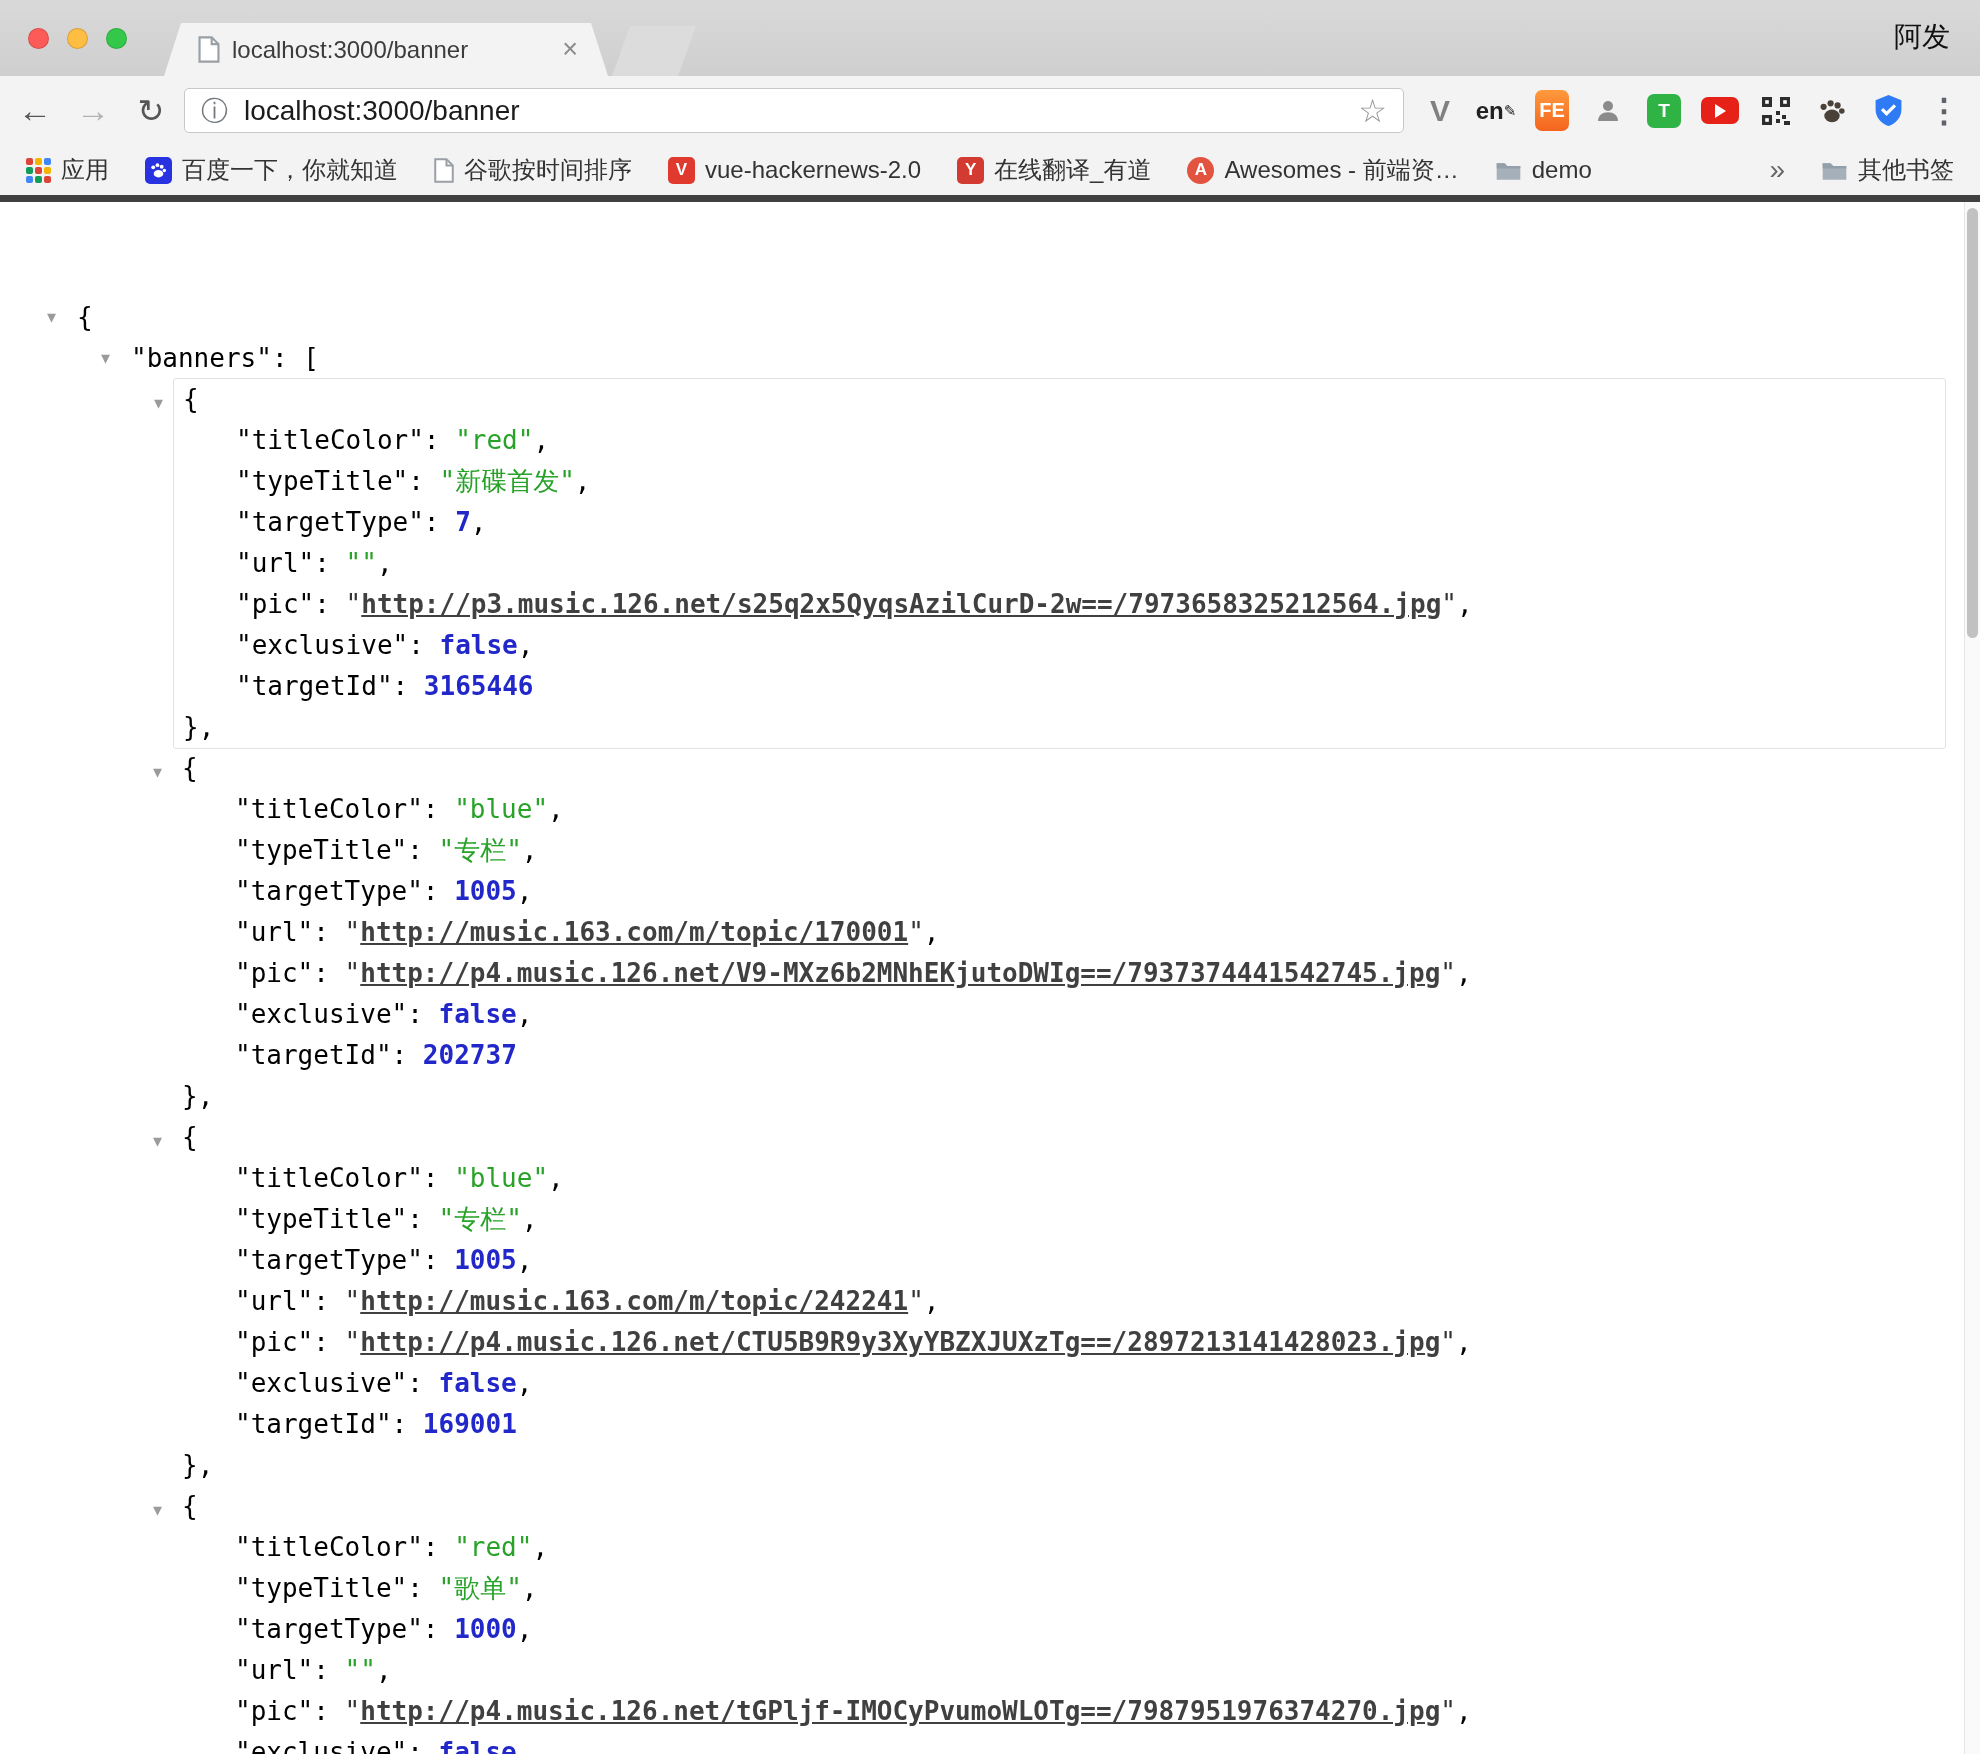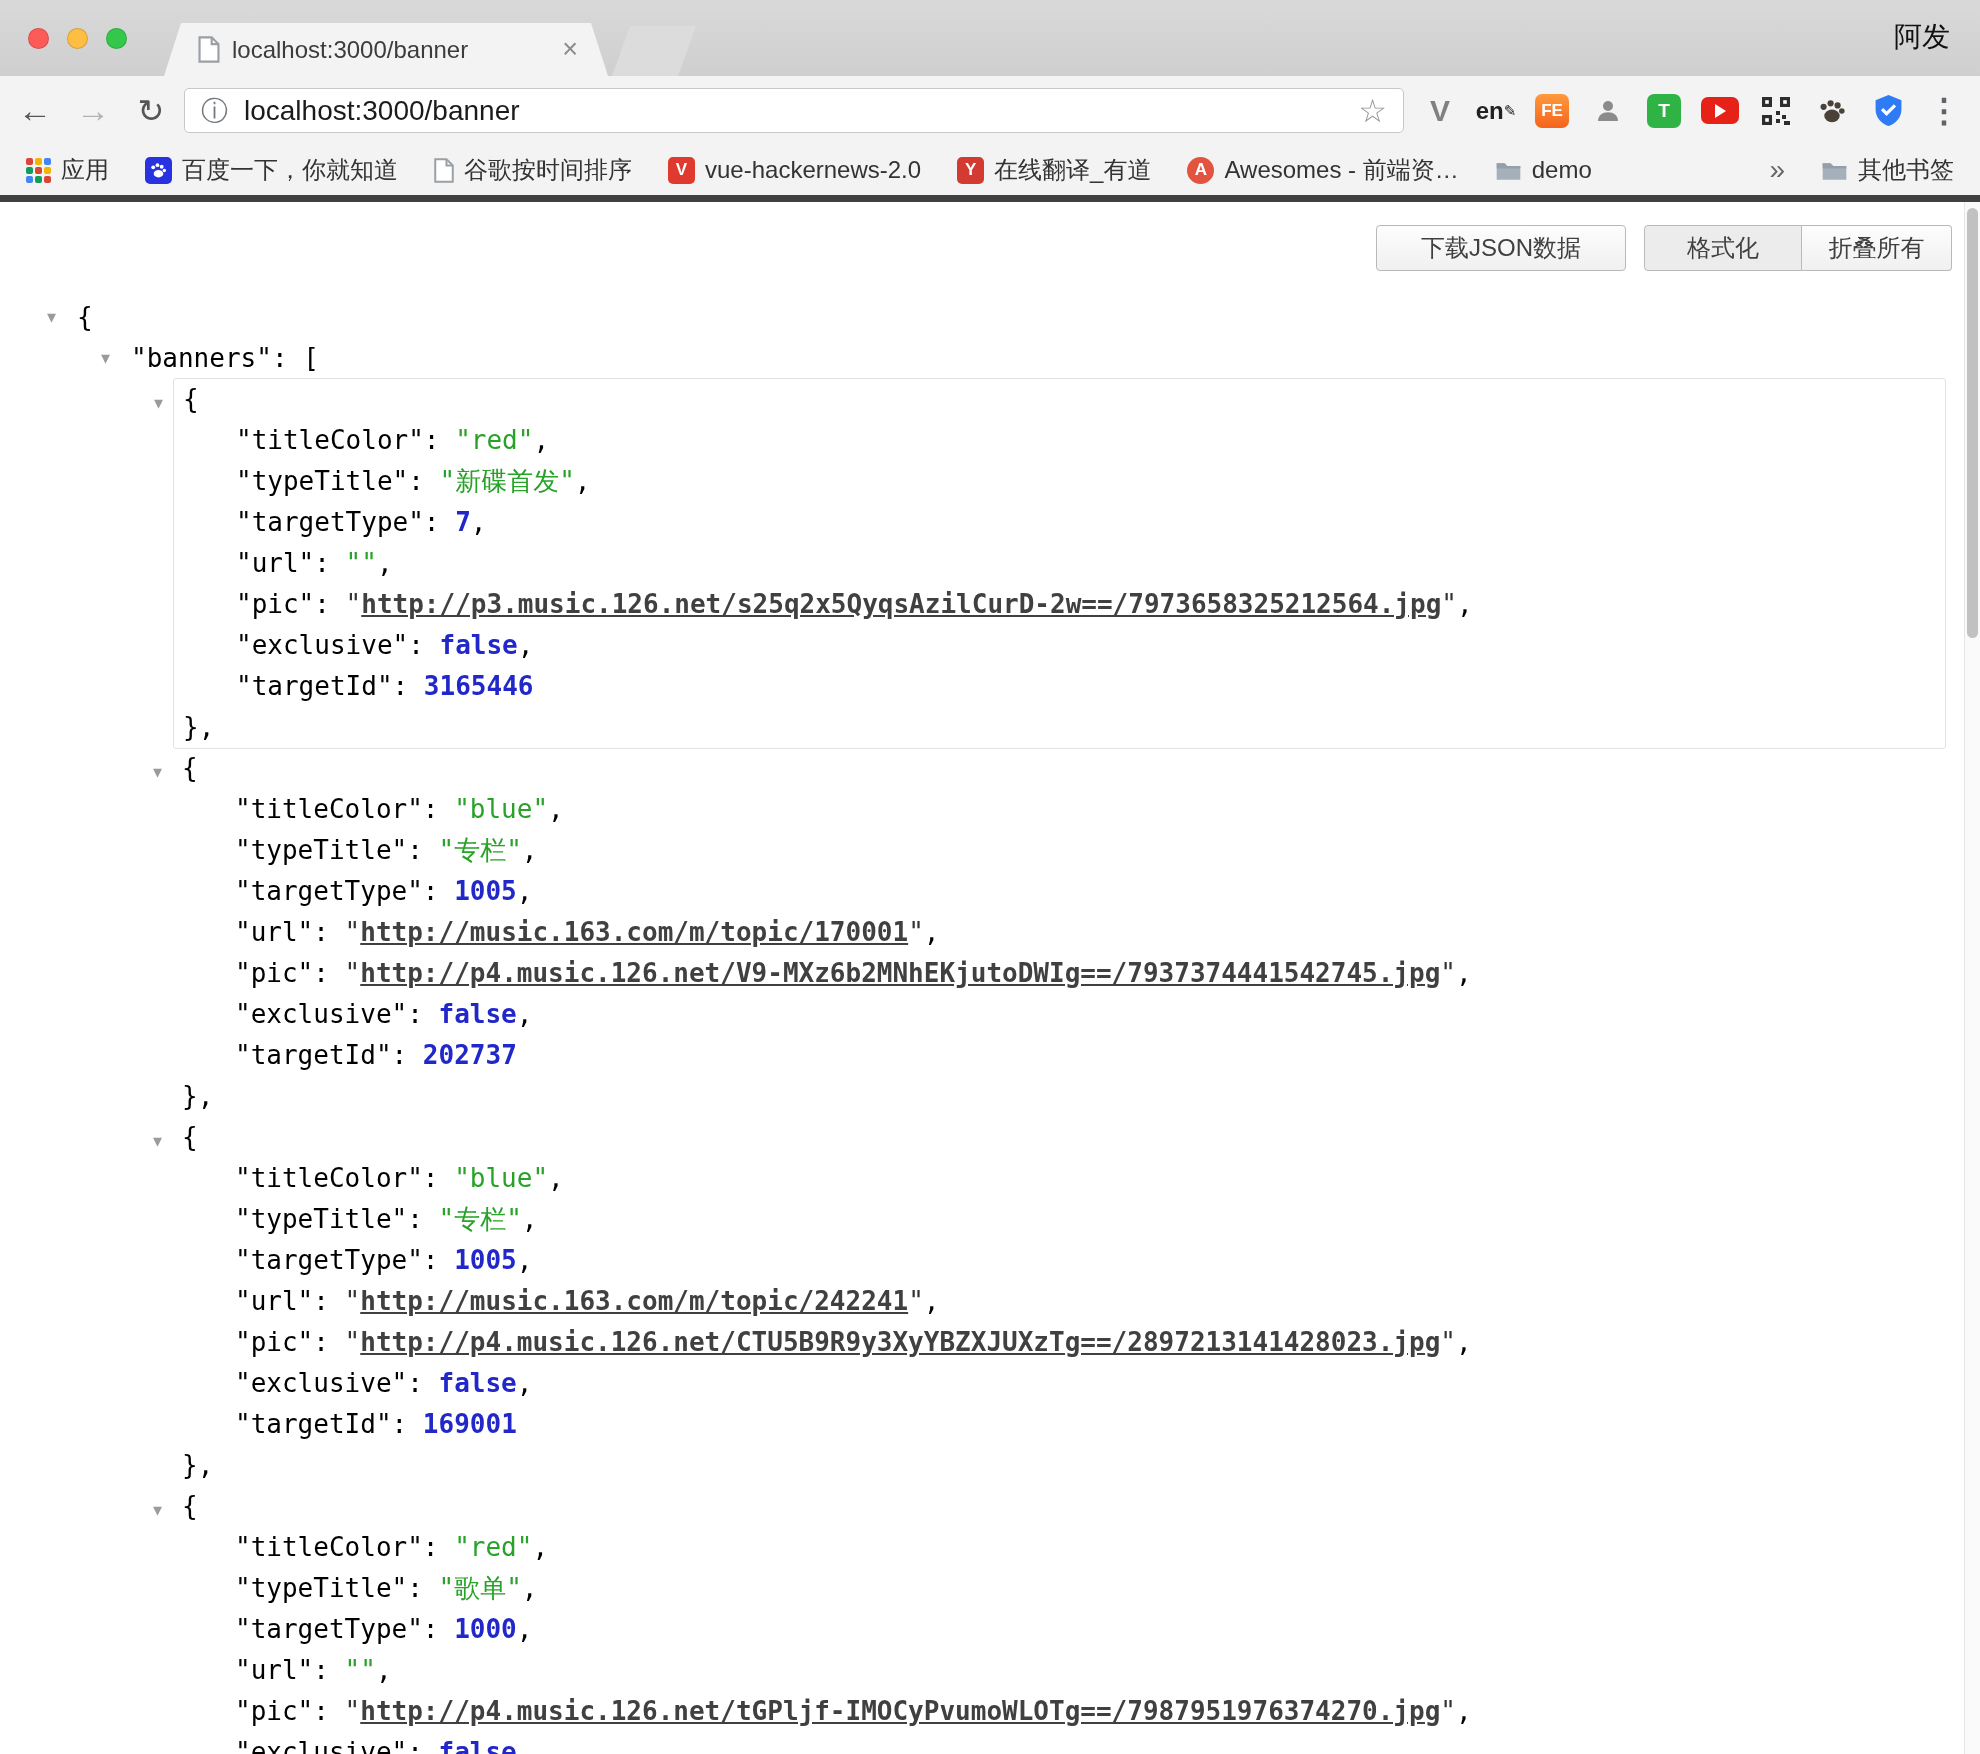--- a/index.html
+++ b/index.html
@@ -31,21 +31,21 @@
            border-radius:5px;display:flex;align-items:center;gap:16px;padding:0 16px}
   .info-icon{font-size:27px;color:#73797e}
   .url{font-size:28px;color:#1b1b1b;white-space:nowrap}
   .star{margin-left:auto;font-size:32px;color:#949494}
   .ext{position:absolute;left:1412px;top:0;height:69px;display:flex;align-items:center}
   .slot{width:56px;height:69px;display:flex;align-items:center;justify-content:center}
   .ltr-v{font-size:30px;font-weight:bold;color:#808080}
   .tr-en{font-size:24px;font-weight:bold;color:#222}
   .tr-pen{font-size:15px;color:#222}
   .sq{border-radius:7px;display:flex;align-items:center;justify-content:center;color:#fff;font-weight:bold}
-  .fe{width:34px;height:34px;background:linear-gradient(#ff9a3c,#f4641e);font-size:17px}
+  .fe{width:34px;height:41px;background:linear-gradient(#ff9a3c,#f4641e);font-size:20px}
   .tm{width:34px;height:34px;background:#2fb344;font-size:19px}
   .yt{width:38px;height:27px;background:#e62117;border-radius:7px;display:flex;align-items:center;justify-content:center}
   .yt i{display:block;width:0;height:0;border-left:11px solid #fff;border-top:7px solid transparent;border-bottom:7px solid transparent}
   .kebab{font-size:33px;color:#5f6368;font-weight:bold}
 
   
   .bookmarks{height:57px;background:#f3f3f3;border-bottom:7px solid #404040;display:flex;align-items:center;
              padding:0 26px;gap:36px;font-size:24px;color:#333}
   .bm{display:flex;align-items:center;gap:10px;white-space:nowrap}
   .appsgrid{display:grid;grid-template-columns:repeat(3,7px);grid-gap:2px}
@@ -259,25 +259,20 @@
           <path d="M1 2.5h6l2 2h10V15H1z" fill="#a5b0ba"></path>
           <path d="M1 2.5h6l2 2h10v2H1z" fill="#93a0ab"></path>
         </svg>
     </span>
     <span>其他书签</span>
   </span>
 </div>
 
 <div class="content">
 
-  <div class="actions">
-    <button class="btn" id="btn-download">下载JSON数据</button>
-    <button class="btn" id="btn-format">格式化</button>
-    <button class="btn" id="btn-collapse">折叠所有</button>
-  </div>
 
   <div class="json-tree" id="json-tree">
       <div class="jrow lv0"><span class="tri">▼</span><span class="pun">{</span></div>
       <div class="jrow lv1"><span class="tri">▼</span><span class="key">"banners"</span><span class="pun">: [</span></div>
       <div class="obj boxed">
         <div class="jrow obrace"><span class="tri">▼</span><span class="pun">{</span></div>
         <div class="jrow orow"><span class="key">"titleColor"</span><span class="pun">: </span><span class="s">"red"</span><span class="pun">,</span></div>
         <div class="jrow orow"><span class="key">"typeTitle"</span><span class="pun">: </span><span class="s">"新碟首发"</span><span class="pun">,</span></div>
         <div class="jrow orow"><span class="key">"targetType"</span><span class="pun">: </span><span class="n">7</span><span class="pun">,</span></div>
         <div class="jrow orow"><span class="key">"url"</span><span class="pun">: </span><span class="s">""</span><span class="pun">,</span></div>

